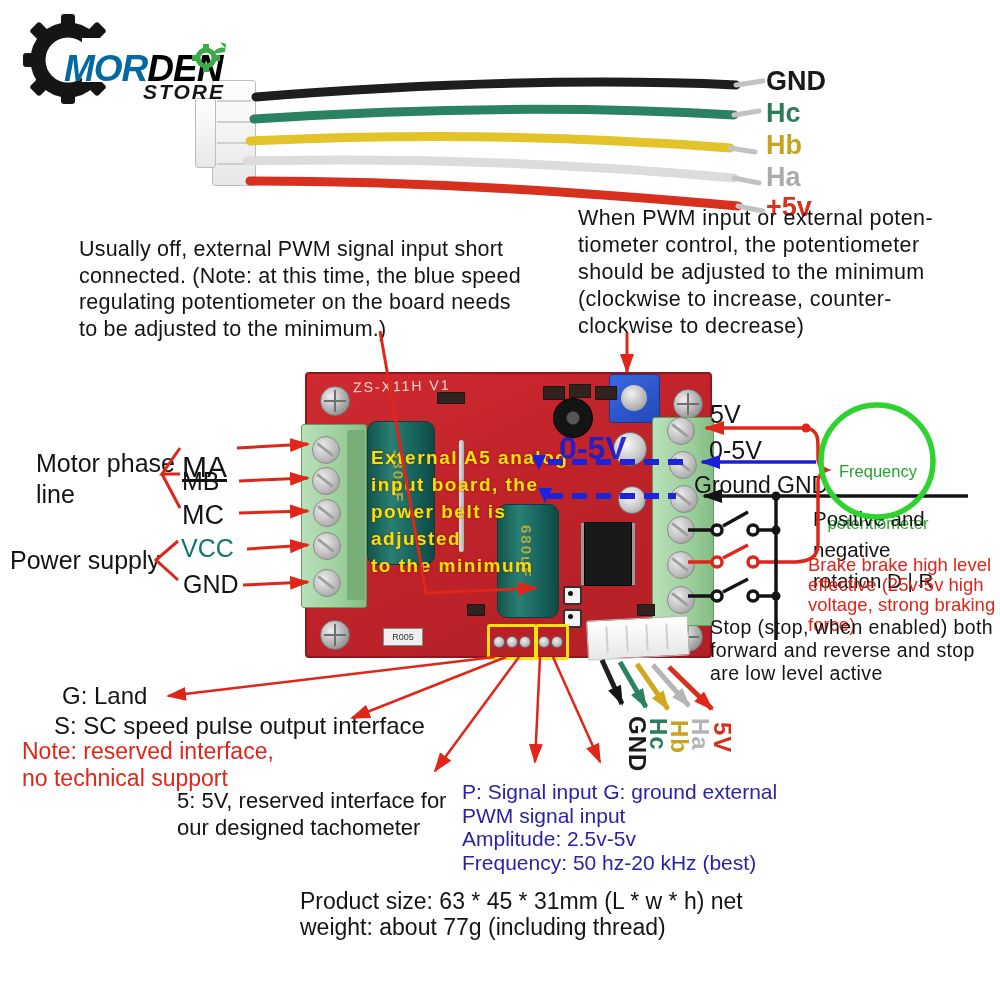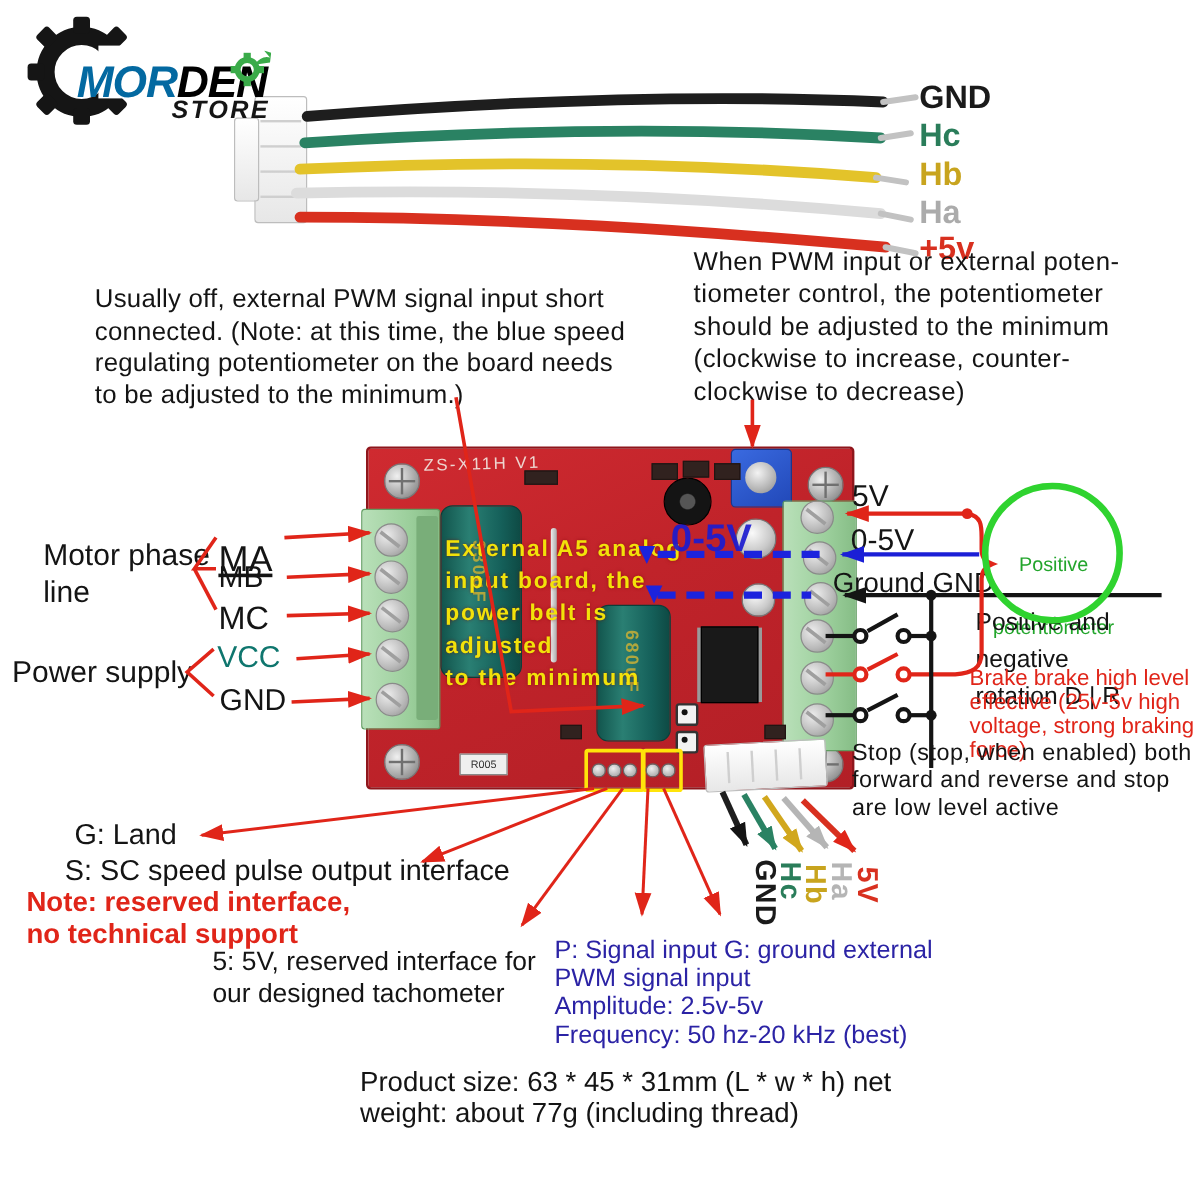--- a/index.html
+++ b/index.html
@@ -292,36 +292,36 @@
 <div class="t" style="left:182px;top:450px;font-size:30px;text-decoration:underline;">MA</div>
 <div class="t" style="left:182px;top:467px;font-size:25px;">MB</div>
 <div class="t" style="left:182px;top:500px;font-size:27px;">MC</div>
 <div class="t" style="left:181px;top:534px;font-size:25px;color:#0f766e;">VCC</div>
 <div class="t" style="left:183px;top:570px;font-size:25px;">GND</div>
 
 <div class="t" style="left:710px;top:400px;font-size:25px;">5V</div>
 <div class="t" style="left:709px;top:436px;font-size:25px;">0-5V</div>
 <div class="t" style="left:694px;top:472px;font-size:23px;">Ground GND</div>
 <div class="t" style="left:822px;top:432px;width:112px;text-align:center;color:#23a52c;font-size:16.5px;line-height:26px;">
-  <span>Positive</span><br>
+  <span>Frequency</span><br>
   <span>potentiometer</span>
 </div>
 <div class="t" style="left:813px;top:503px;width:190px;font-size:20.5px;line-height:31px;">Positive and negative
 rotation D | R</div>
 <div class="t" style="left:808px;top:555px;width:200px;font-size:18.5px;line-height:20px;color:#e02519;">Brake brake high level
 effective (25v-5v high
 voltage, strong braking
 force)</div>
 <div class="t" style="left:710px;top:616px;width:300px;font-size:19.5px;line-height:23px;letter-spacing:.4px;">Stop (stop, when enabled) both
 forward and reverse and stop
 are low level active</div>
 
 <div class="t" style="left:62px;top:682px;font-size:24px;">G: Land</div>
 <div class="t" style="left:54px;top:712px;font-size:24px;">S: SC speed pulse output interface</div>
-<div class="t" style="left:22px;top:738px;font-size:23px;line-height:27px;color:#e02519;font-weight:bold;">Note: reserved interface,
+<div class="t" style="left:22px;top:738px;font-size:23px;line-height:27px;color:#e02519;">Note: reserved interface,
 no technical support</div>
 <div class="t" style="left:177px;top:787px;font-size:22px;line-height:27px;">5: 5V, reserved interface for
 our designed tachometer</div>
 <div class="t" style="left:462px;top:780px;font-size:21px;line-height:23.5px;color:#2b23a5;">P: Signal input G: ground external
 PWM signal input
 Amplitude: 2.5v-5v
 Frequency: 50 hz-20 kHz (best)</div>
 <div class="t" style="left:300px;top:888px;font-size:23px;line-height:26px;">Product size: 63 * 45 * 31mm (L * w * h) net
 weight: about 77g (including thread)</div>
 

